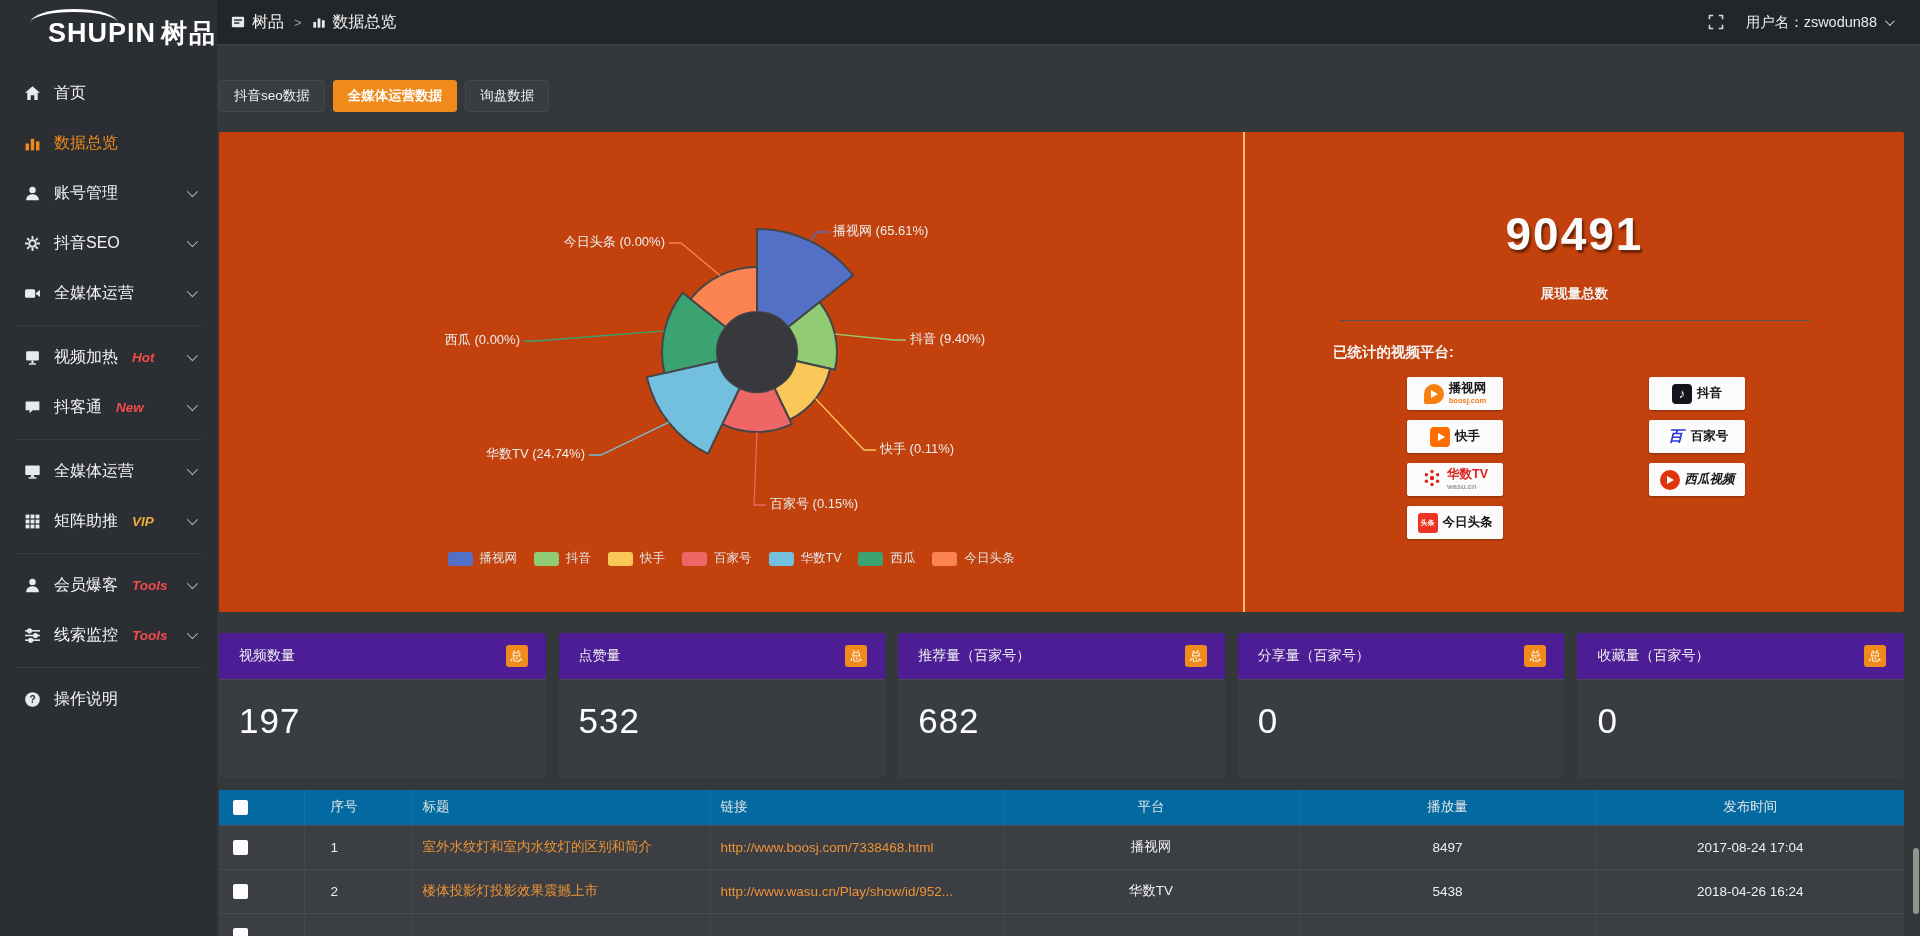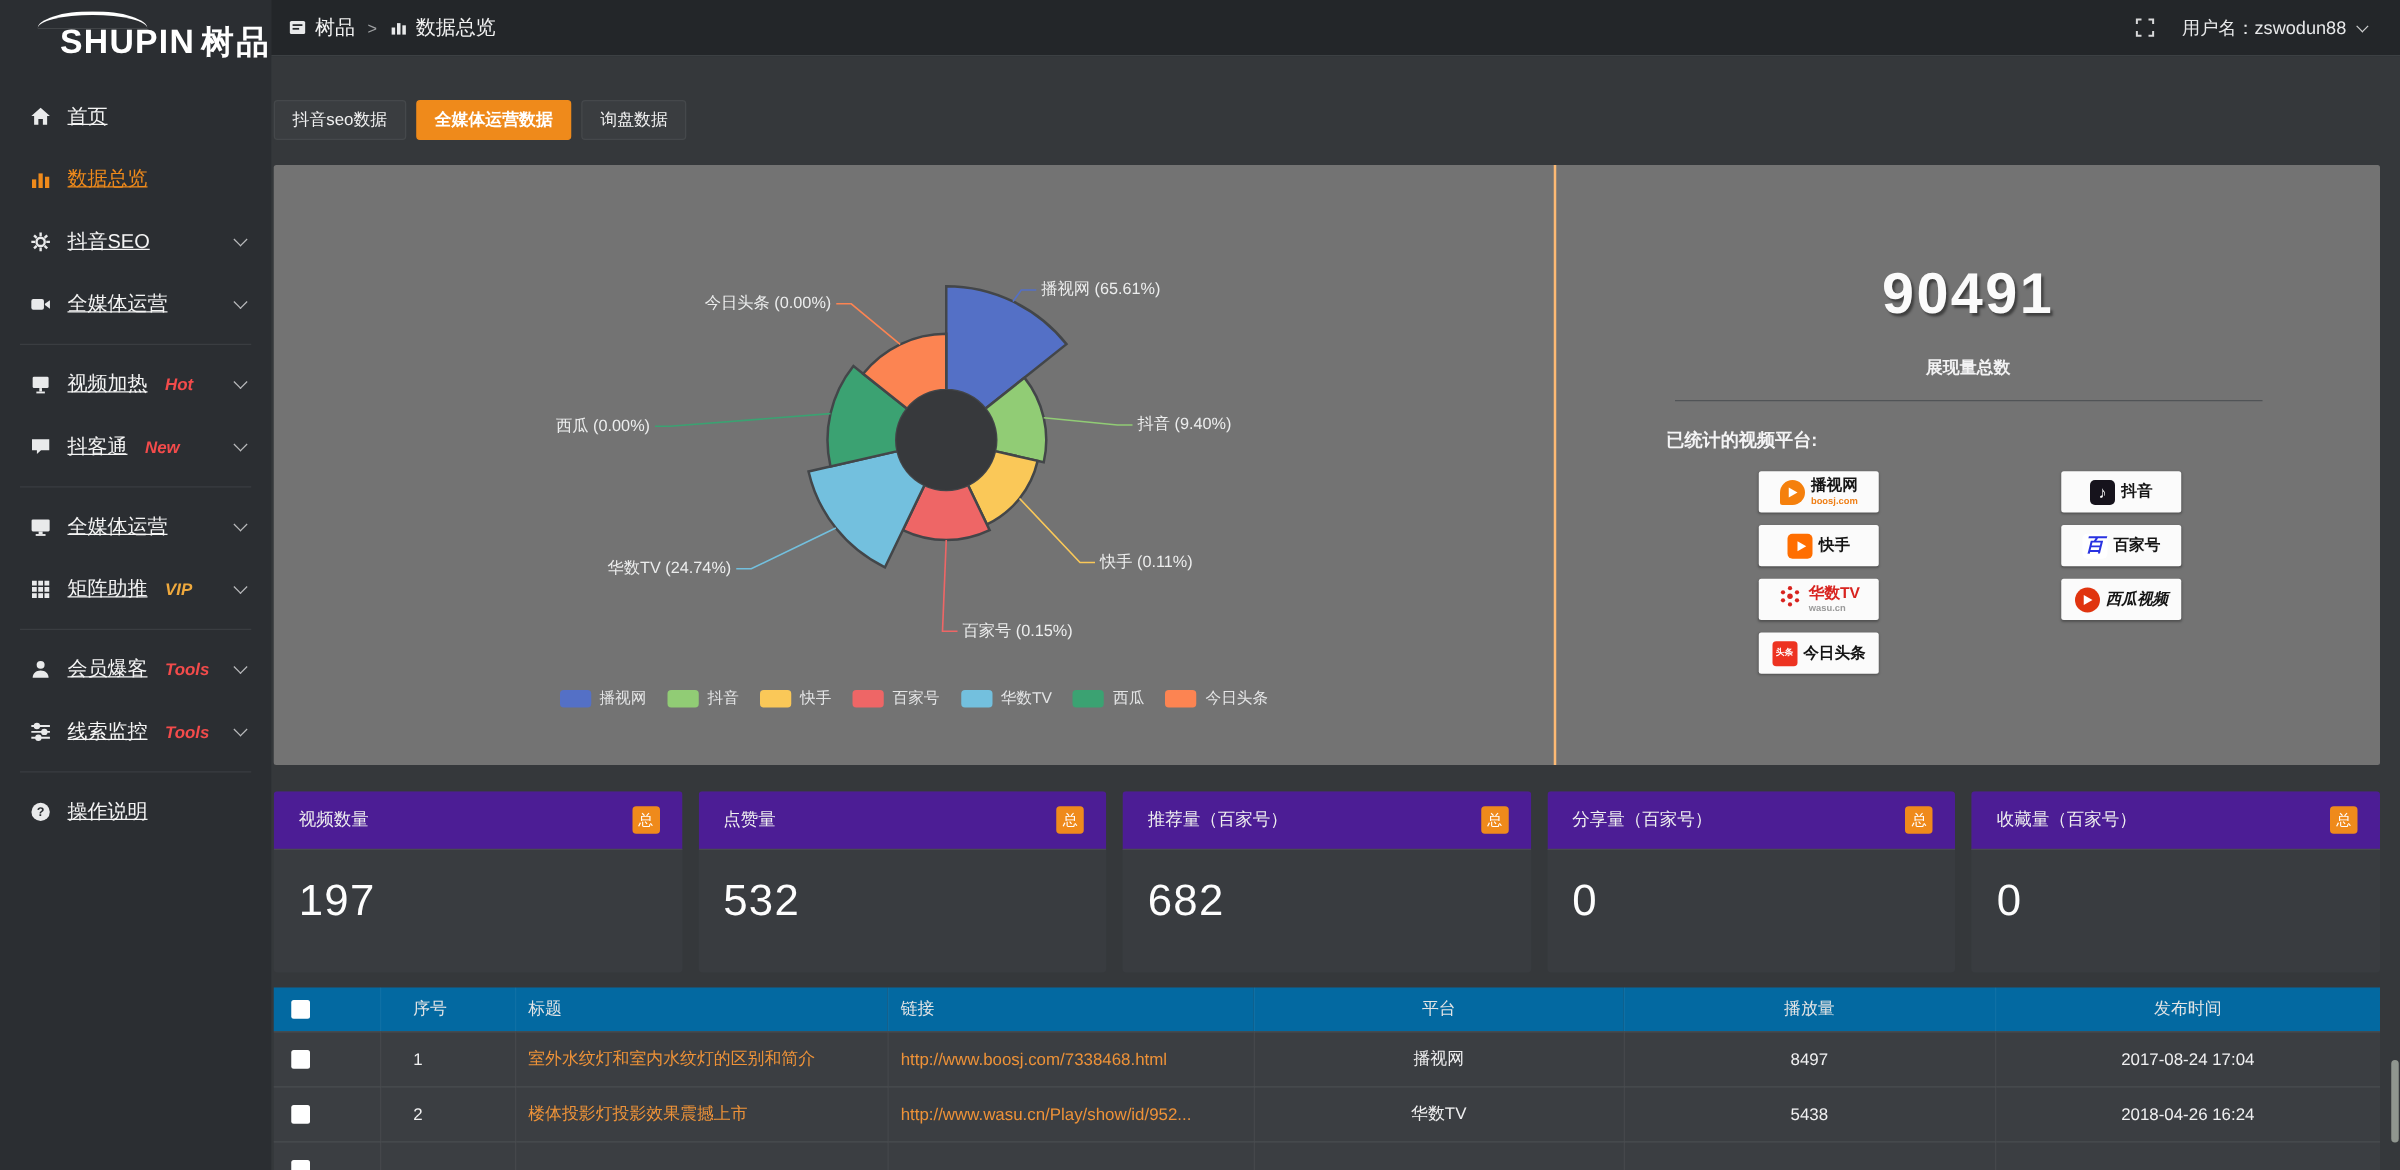--- a/index.html
+++ b/index.html
@@ -12,21 +12,21 @@
   .sidebar { width:217px; min-width:217px; height:100%; background:#2b2e32; position:relative; z-index:3; }
   .logo { height:66px; display:flex; align-items:center; padding-left:16px; position:relative; }
   .logo-en { font-size:27px; font-weight:bold; letter-spacing:1px; color:#fff; position:relative;margin-left:32px; }
   .logo-arc { position:absolute; left:30px; top:9px; width:88px; height:14px;
     border-top:3px solid #fff; border-radius:50% 50% 0 0 / 100% 100% 0 0; }
   .logo-cn { font-size:26px; font-weight:bold; color:#fff; margin-left:5px; letter-spacing:2px; }
   .menu { padding-top:2px; }
   .menu-item { height:50px; display:flex; align-items:center; padding:0 22px 0 24px; cursor:pointer; }
   .menu-item .mi-icon { width:17px; height:17px; margin-right:13px; color:#e9eaeb; display:inline-flex; }
   .menu-item .mi-icon svg { width:17px; height:17px; }
-  .menu-item .mi-label { font-size:16px; color:#f4f4f4;text-decoration:underline; }
+  .menu-item .mi-label { font-size:16px; color:#f4f4f4; }
   .menu-item.active .mi-label { color:#ef8a1b; }
   .menu-item.active .mi-icon { color:#ef8a1b; }
   .mi-badge { font-size:13.5px; font-weight:bold; font-style:italic; margin-left:14px; }
   .mi-chev { margin-left:auto; width:8px; height:8px; border-right:1.7px solid #b9babc;
     border-bottom:1.7px solid #b9babc; transform:rotate(45deg) translateY(-2px); }
   .menu-divider { height:1px; background:#3a3d41; margin:7px 16px 6px 16px; }
   
   .main { flex:1; min-width:0; display:flex; flex-direction:column; }
   .topbar { height:45px; min-height:45px; background:#232629; border-bottom:1px solid #3c4043;
     display:flex; align-items:center; padding:0 28px 0 14px; }
@@ -40,21 +40,21 @@
   .user-box { display:flex; align-items:center; gap:8px; font-size:14.5px; color:#e8e9ea; cursor:pointer; }
   .user-chev { width:7px; height:7px; border-right:1.5px solid #cfd0d1; border-bottom:1.5px solid #cfd0d1;
     transform:rotate(45deg) translateY(-2px); }
   .content { flex:1; padding:35px 16px 0 2px; position:relative; }
   
   .tabs { display:flex; gap:8px; margin-bottom:20px; }
   .tab { height:32px; padding:0 14px; display:flex; align-items:center; font-size:13.5px;
     background:#3a3d40; color:#f0f0f0; border:1px solid #45484b; border-radius:3px; cursor:pointer; }
   .tab.active { background:#ef8a1b; border-color:#ef8a1b; color:#fff; font-weight:bold; }
   
-  .panel { height:480px; background:#737373; border-radius:2px; display:flex; margin-bottom:21px; }
+  .panel { height:480px; background:#c2410c; border-radius:2px; display:flex; margin-bottom:21px; }
   .chart-zone { width:1024px; min-width:1024px; position:relative; }
   .chart-zone svg.pie { position:absolute; left:0; top:0; }
   .legend { position:absolute; left:0; right:0; top:418px; display:flex; justify-content:center;
     gap:17px; align-items:center; }
   .legend-item { display:flex; align-items:center; gap:7px; cursor:pointer; }
   .legend-swatch { width:25px; height:14px; border-radius:3px; }
   .legend-label { font-size:12.5px; color:#e4e5e6; }
   .right-zone { flex:1; border-left:2px solid #fdba74; padding-top:75px; }
   .big-number { text-align:center; font-size:46px; font-weight:bold; letter-spacing:2px; color:#fbfbfb;
     text-shadow:2px 3px 2px rgba(0,0,0,0.45); }
@@ -127,20 +127,30 @@
       </div>
       <div class="menu-item active">
         <span class="mi-icon">
           <svg viewBox="0 0 16 16" fill="currentColor">
             <rect x="1.5" y="8" width="3.2" height="6.5"></rect>
             <rect x="6.4" y="3.5" width="3.2" height="11"></rect>
             <rect x="11.3" y="6" width="3.2" height="8.5"></rect>
           </svg>
         </span>
         <span class="mi-label">数据总览</span>
+      </div>
+      <div class="menu-item">
+        <span class="mi-icon">
+          <svg viewBox="0 0 16 16" fill="currentColor">
+            <circle cx="8" cy="4.6" r="3"></circle>
+            <path d="M2 14.3c0-3.4 2.7-5.5 6-5.5s6 2.1 6 5.5z"></path>
+          </svg>
+        </span>
+        <span class="mi-label">账号管理</span>
+        <i class="mi-chev"></i>
       </div>
       <div class="menu-item">
         <span class="mi-icon">
           <svg viewBox="0 0 16 16" fill="none" stroke="currentColor">
             <circle cx="8" cy="8" r="3.1" stroke-width="1.8"></circle>
             <g stroke-width="1.8">
               <line x1="12.2" y1="8" x2="15" y2="8"></line>
               <line x1="10.97" y1="10.97" x2="12.95" y2="12.95"></line>
               <line x1="8" y1="12.2" x2="8" y2="15"></line>
               <line x1="5.03" y1="10.97" x2="3.05" y2="12.95"></line>

